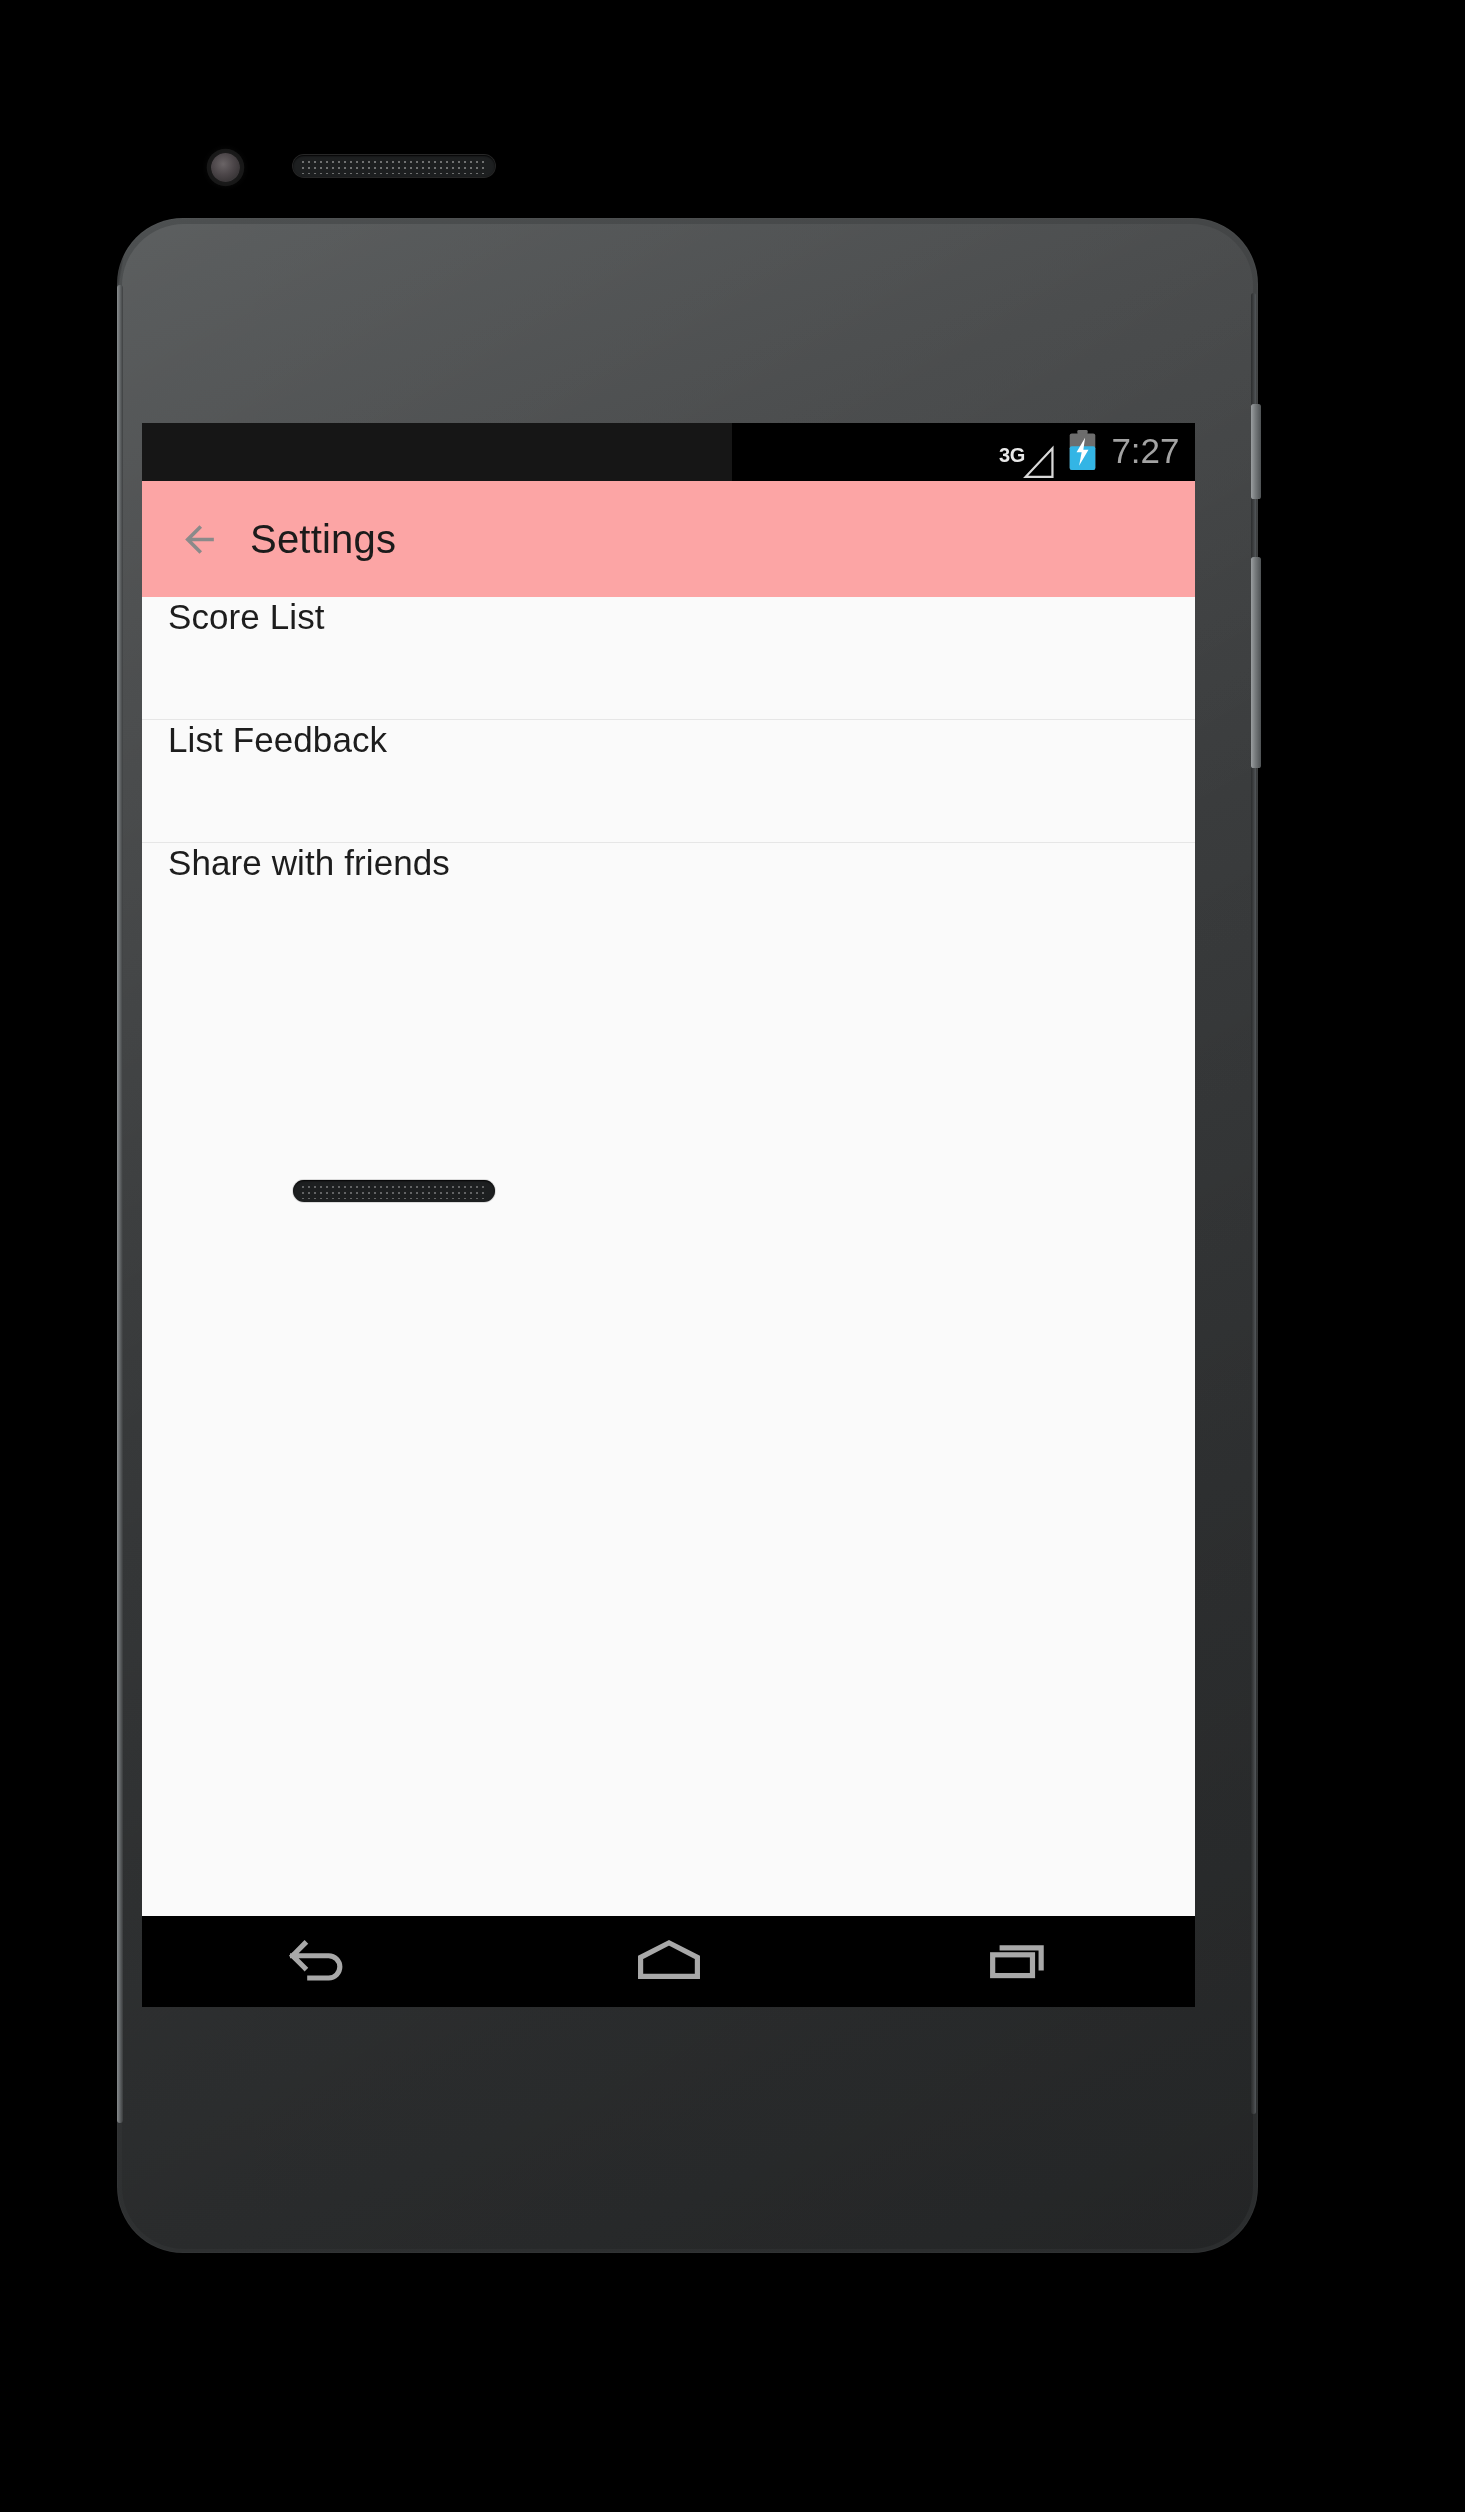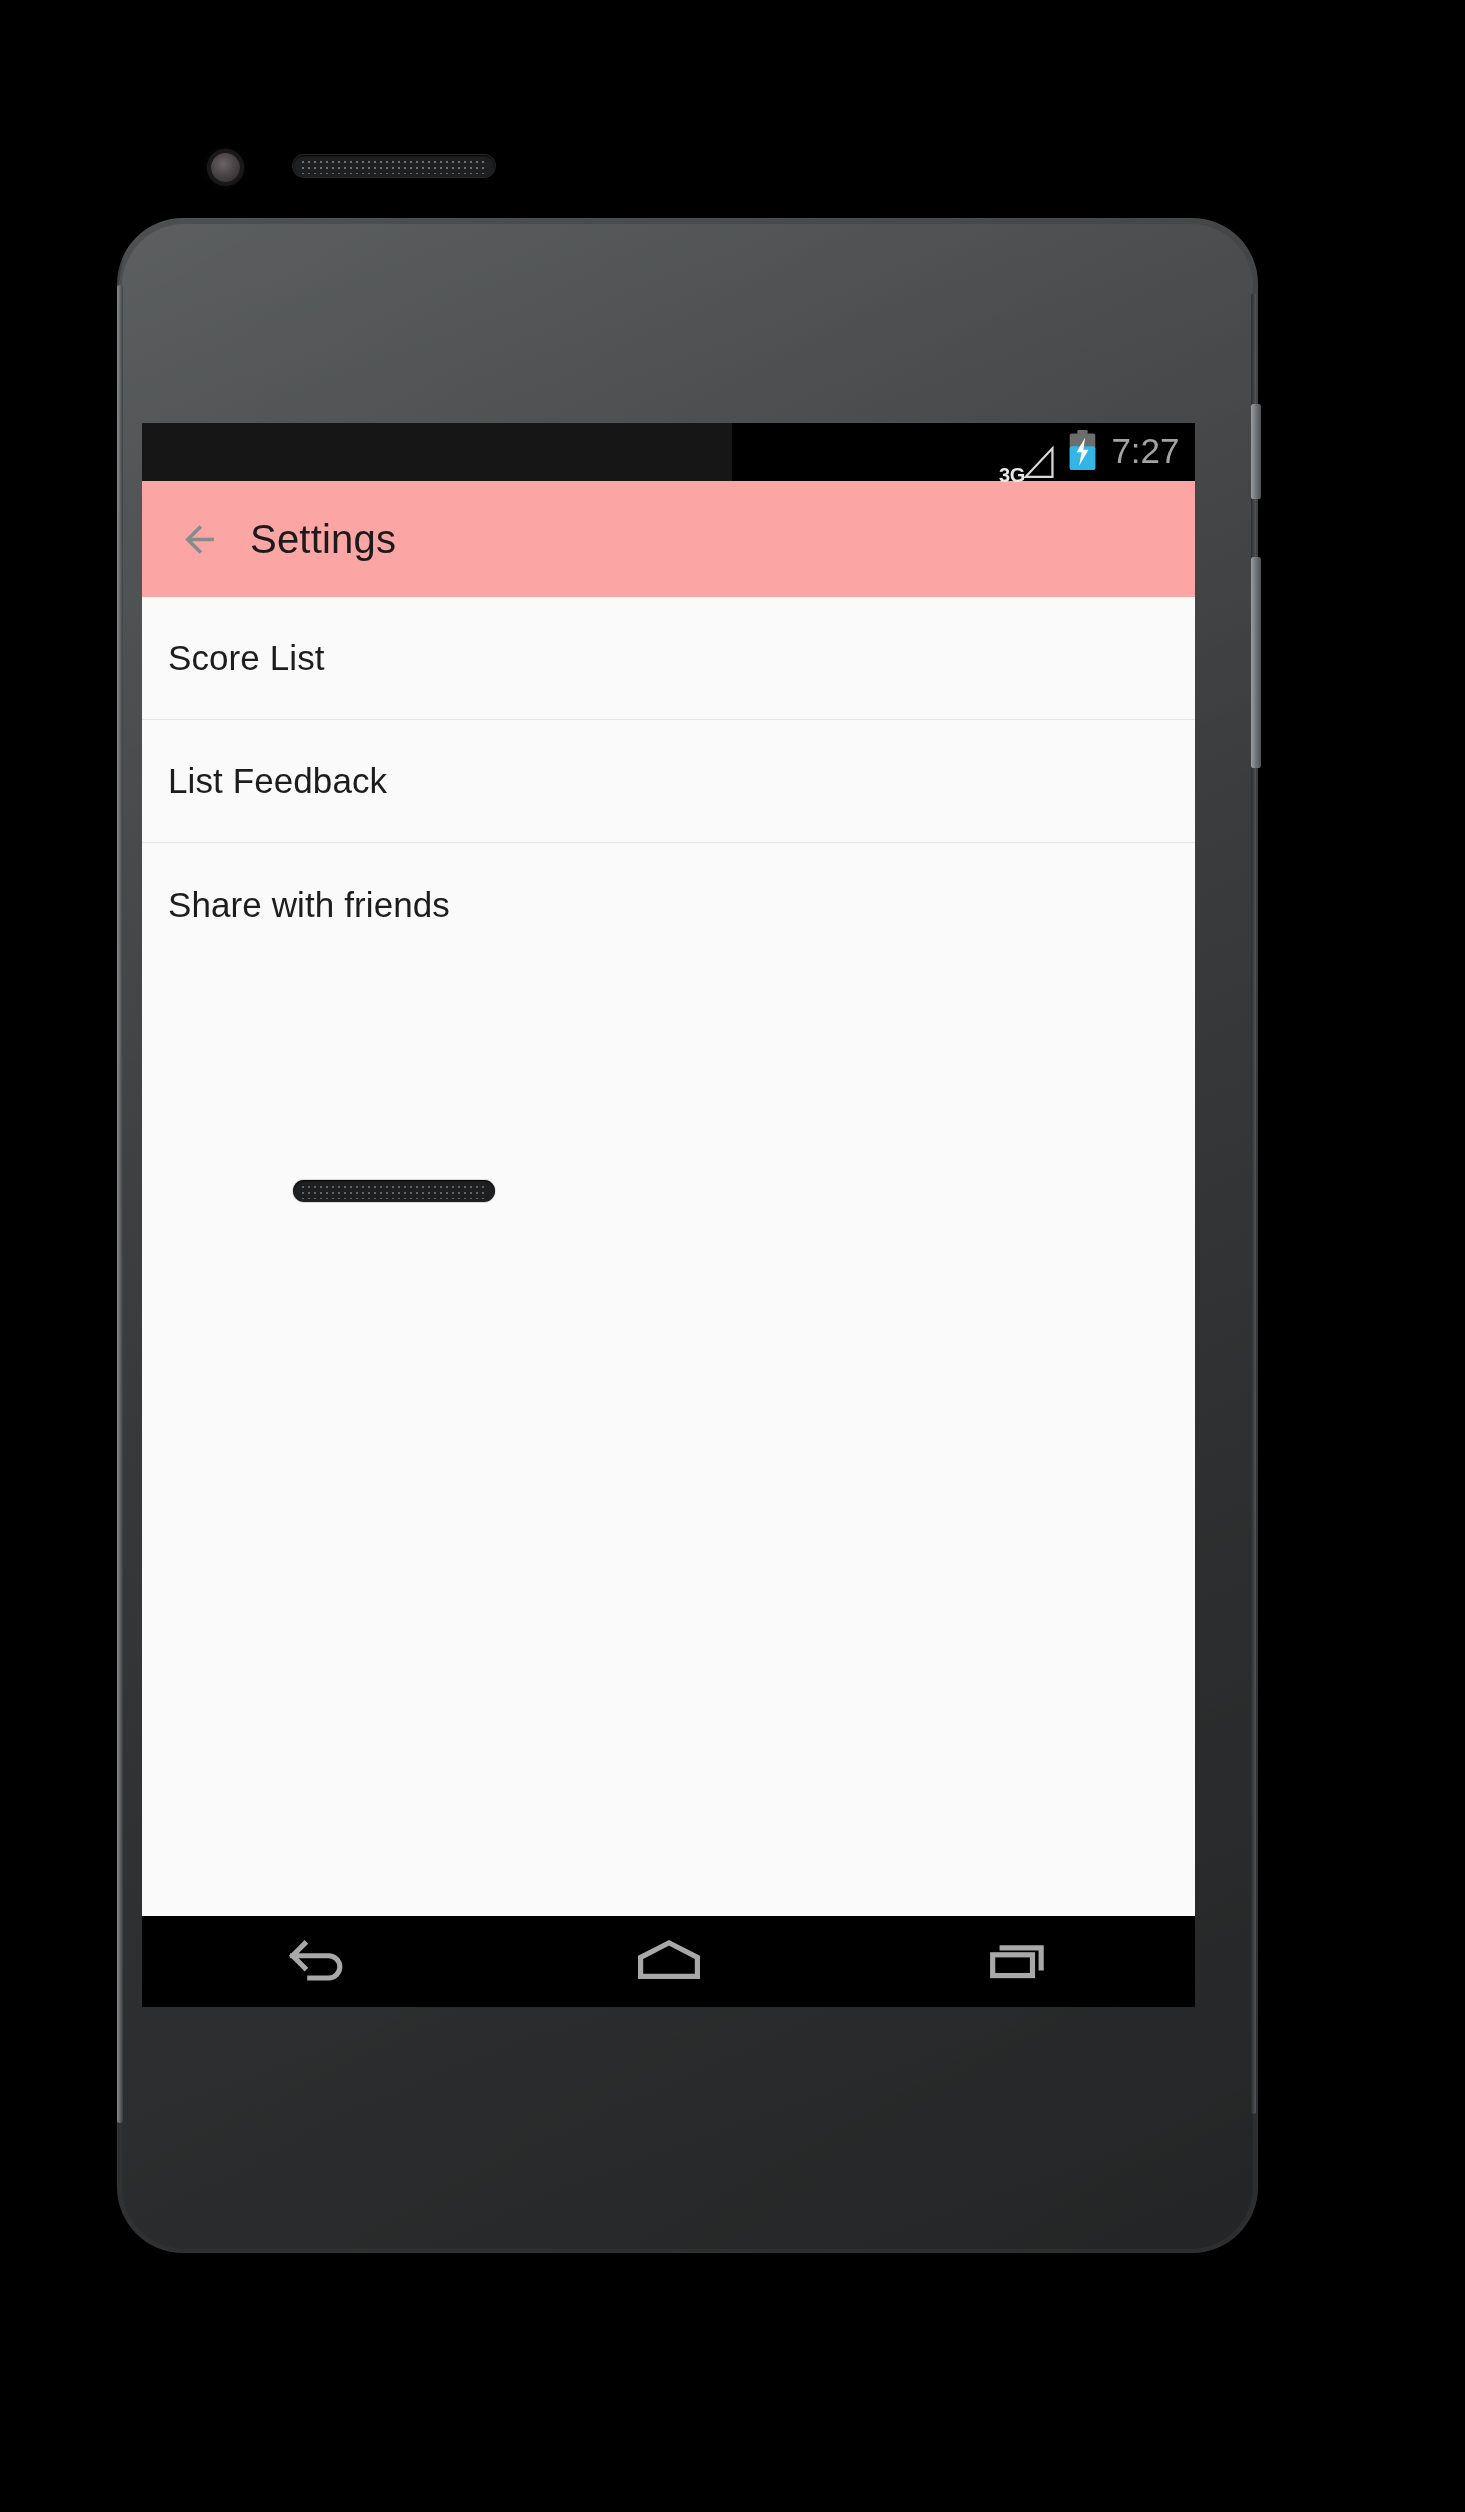--- a/index.html
+++ b/index.html
@@ -103,21 +103,21 @@
     display:flex; align-items:center; justify-content:flex-end;
     box-sizing:border-box; padding-right:15.5px;
     position:relative;
   }
   .statusbar .sb-veil{
     position:absolute; left:0; top:0; height:100%; width:56%;
     background:rgba(255,255,255,.085);
     pointer-events:none;
   }
   .sb-icons{display:flex;align-items:center;gap:8.6px;position:relative;z-index:2;}
-  .sig-wrap{display:flex;align-items:flex-end;margin-top:25px;}
+  .sig-wrap{display:flex;align-items:flex-start;margin-top:25px;}
   .sig-3g{
     color:#e8e8e8;font-size:20px;font-weight:bold;line-height:1;
     margin-right:-2.6px; margin-top:0.9px; letter-spacing:-0.4px;
   }
   .batt{margin:0 3.5px 0 1.7px;display:block;}
   .clock{
     color:#a3a3a3; font-size:35px; line-height:1;
     letter-spacing:0px; margin-left:2.6px; margin-bottom:2.6px;
   }
 
@@ -130,21 +130,21 @@
   .back-arrow{margin-right:29px; display:flex; cursor:pointer;}
   .appbar-title{
     font-size:40px; color:#1b1b1b; font-weight:400;
     letter-spacing:0.2px;
   }
 
   
   .settings-list{background:#fafafa;}
   .list-item{
     height:123px;
-    display:flex; align-items:center;
+    display:flex; 
     padding-left:26px; box-sizing:border-box;
     border-bottom:1.7px solid #e6e6e6;
     background:#fafafa;
     cursor:pointer;
   }
   .list-item-label{
     font-size:35px; color:#1d1d1d; font-weight:400;
     letter-spacing:0.1px;
   }
   .list-filler{background:#fafafa;flex:1;}

